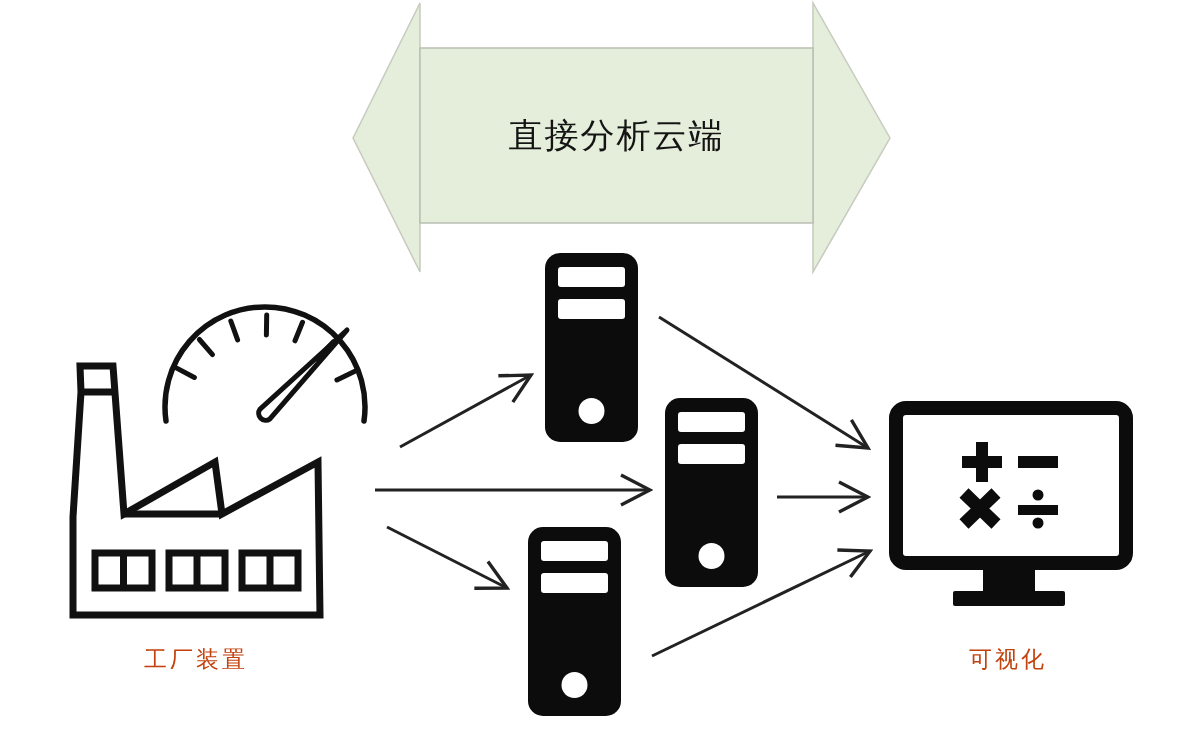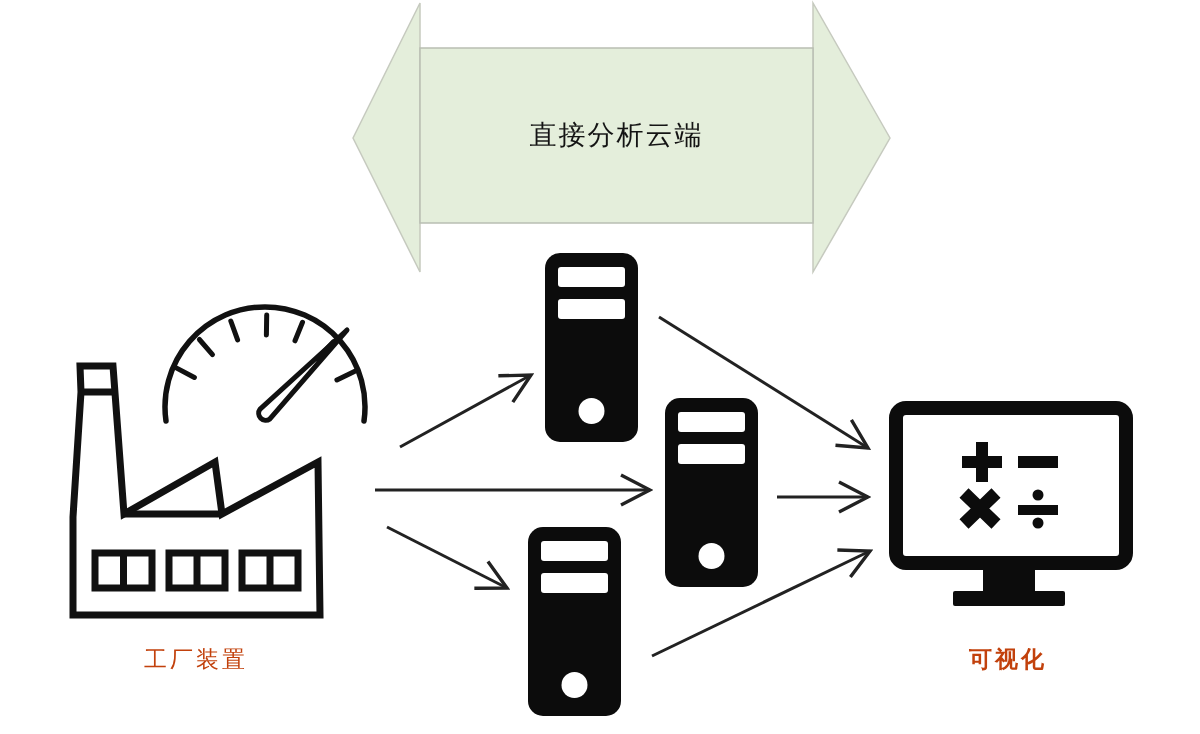--- a/index.html
+++ b/index.html
@@ -24,39 +24,39 @@
     position: absolute;
     left: 420px;
     top: 48px;
     width: 393px;
     height: 175px;
     display: flex;
     flex-direction: column;
     align-items: center;
     justify-content: center;
     gap: 7px;
-    font-size: 27px;
+    font-size: 34px;
     font-weight: 500;
     letter-spacing: 2px;
     color: #141414;
     text-align: center;
     line-height: 1.05;
   }
   .icon-label {
     position: absolute;
     width: 220px;
     font-size: 23px;
     font-weight: 500;
     letter-spacing: 3px;
     color: #c2410c;
     text-align: center;
     white-space: nowrap;
   }
   .label-factory { left: 86px;  top: 644px; }
-  .label-viz     { left: 898px; top: 644px; font-weight: bold; }
+  .label-viz     { left: 898px; top: 644px; }
 </style>
 </head>
 <body>
 
 <div class="stage">
 
   <svg class="diagram" width="1200" height="734" viewBox="0 0 1200 734">
 
     <defs>
       <marker id="ah" markerWidth="34" markerHeight="34" refX="31" refY="17" orient="auto" markerUnits="userSpaceOnUse">

